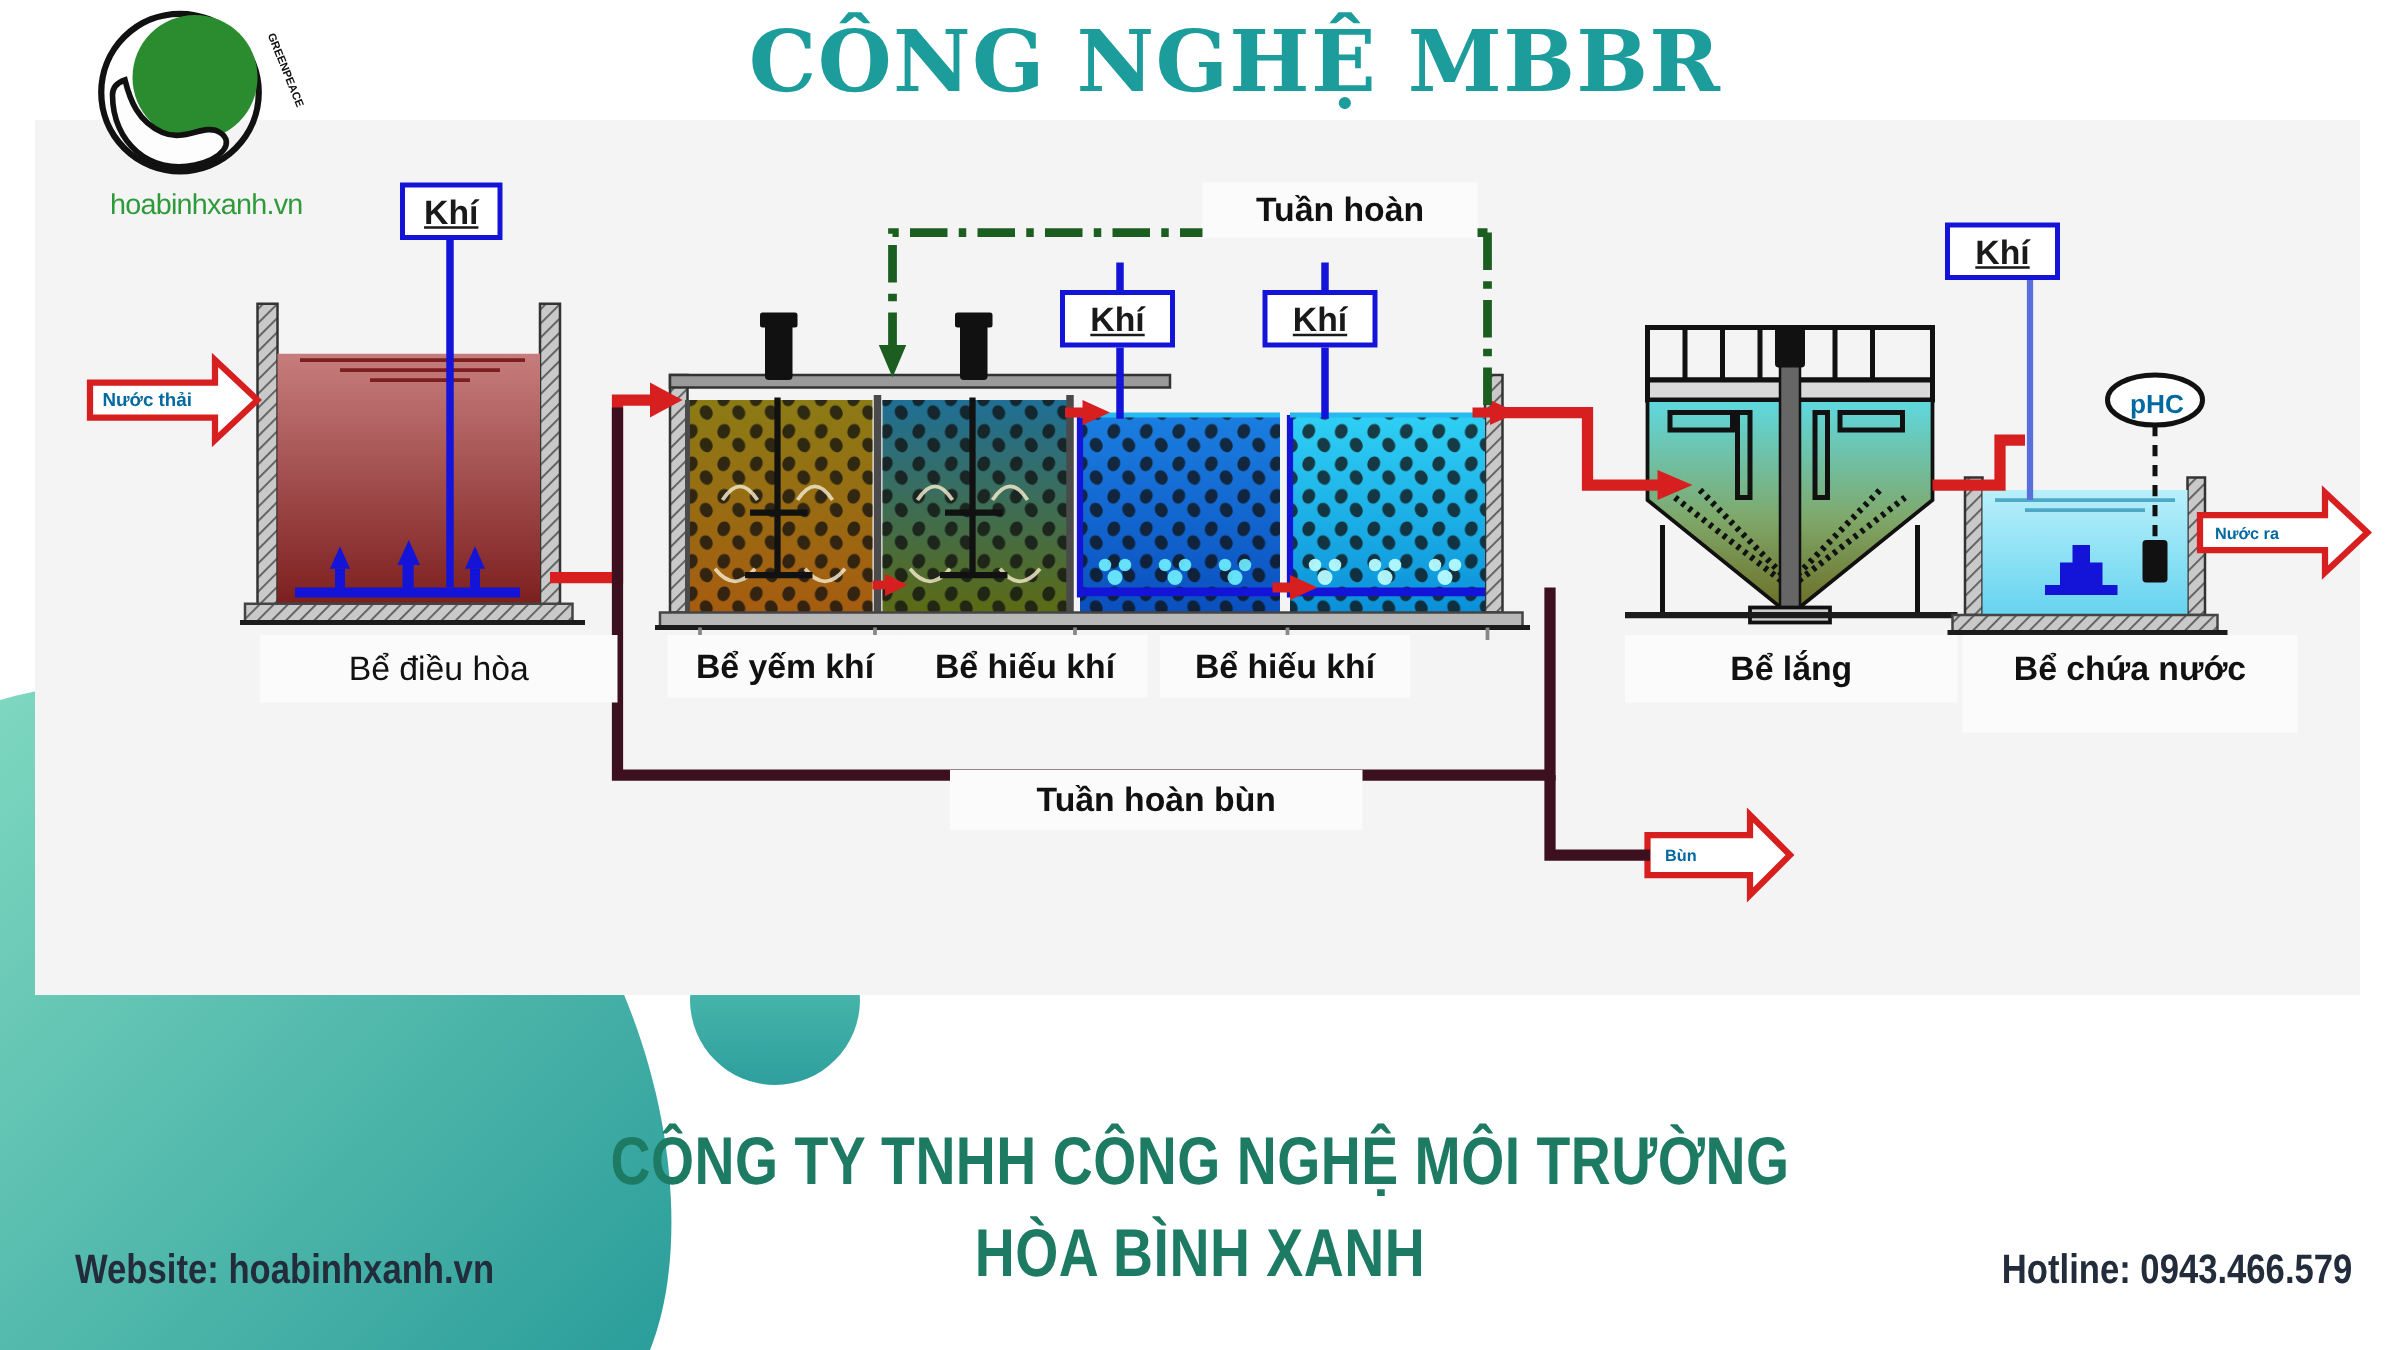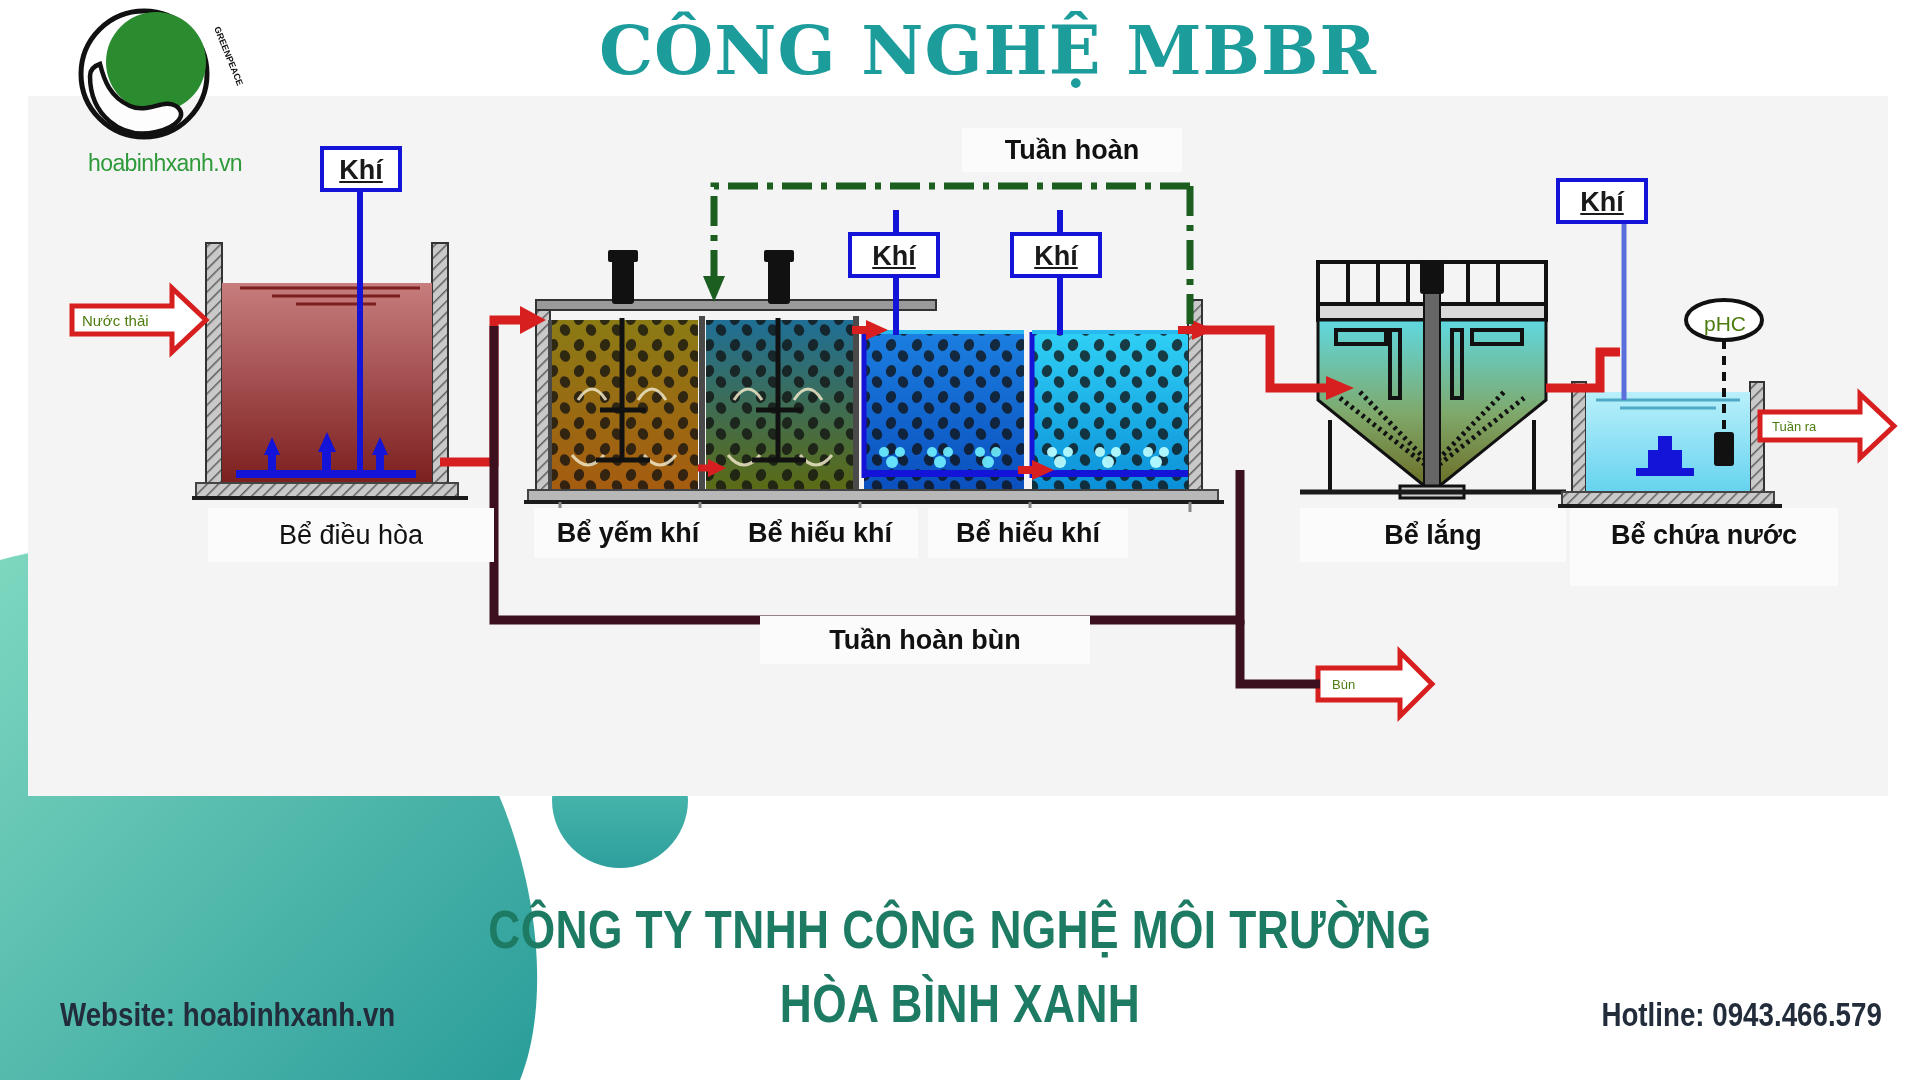--- a/index.html
+++ b/index.html
@@ -102,21 +102,21 @@
     font-weight: bold;
     font-size: 27px;
     z-index: 4;
     text-align: center;
     white-space: nowrap;
   }
 
   
   .arrow-text {
     position: absolute;
-    font-size: 13px; font-weight: normal; color: #4d7c0f;
+    font-size: 13px; font-weight: bold; color: #0369a1;
     z-index: 6; white-space: nowrap;
   }
   .arrow-text.big { font-size: 15px; }
 
   svg.layer { position: absolute; left: 0; top: 0; z-index: 3; }
 </style>
 </head>
 <body>
 
 <svg id="blobs" viewBox="0 0 1920 1080" xmlns="http://www.w3.org/2000/svg">
@@ -418,32 +418,32 @@
 <div class="tank-caption" style="left:928px; top:508px; width:200px; height:50px; line-height:50px;">
   <span>Bể hiếu khí</span>
 </div>
 <div class="tank-caption" style="left:1300px; top:508px; width:266px; height:54px; line-height:54px;">
   <span>Bể lắng</span>
 </div>
 <div class="tank-caption" style="left:1570px; top:508px; width:268px; height:78px; line-height:54px;">
   <span>Bể chứa nước</span>
 </div>
 
-<div class="flow-label" style="left:962px; top:128px; width:220px; height:44px; line-height:44px;">
+<div class="flow-label" style="left:962px; top:146px; width:220px; height:44px; line-height:44px;">
   <span>Tuần hoàn</span>
 </div>
 <div class="flow-label" style="left:760px; top:616px; width:330px; height:48px; line-height:48px;">
   <span>Tuần hoàn bùn</span>
 </div>
 
 <div class="arrow-text big" style="left:82px; top:312px;">
   <span>Nước thải</span>
 </div>
 <div class="arrow-text" style="left:1772px; top:419px;">
-  <span>Tuần ra</span>
+  <span>Nước ra</span>
 </div>
 <div class="arrow-text" style="left:1332px; top:677px;">
   <span>Bùn</span>
 </div>
 <div class="arrow-text" style="left:1704px; top:312px; font-size:21px;">
   <span>pHC</span>
 </div>
 
 <div class="footer-line" id="footer-line1">CÔNG TY TNHH CÔNG NGHỆ MÔI TRƯỜNG</div>
 <div class="footer-line" id="footer-line2">HÒA BÌNH XANH</div>

